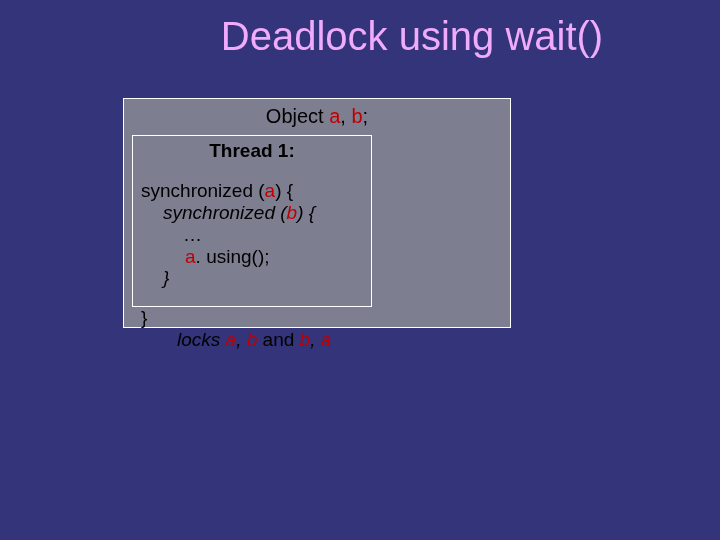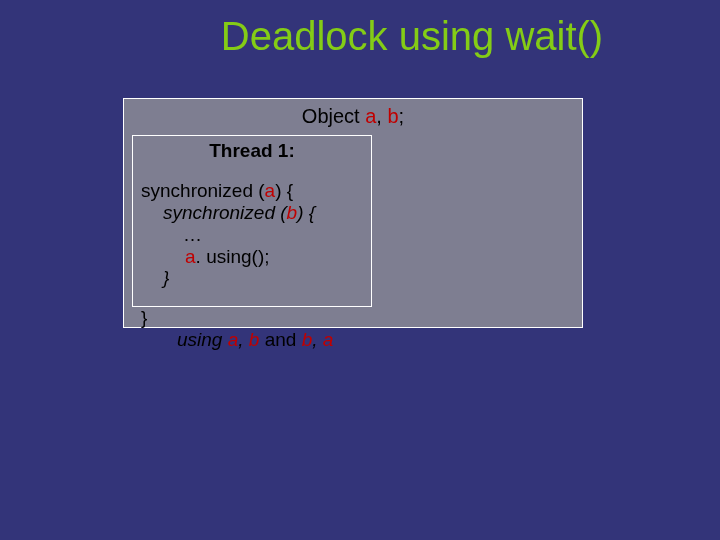--- a/index.html
+++ b/index.html
@@ -5,32 +5,32 @@
   * { margin: 0; padding: 0; box-sizing: border-box; }
   body {
     width: 720px;
     height: 540px;
     background: #333479;
     font-family: Arial, Helvetica, sans-serif;
     overflow: hidden;
     position: relative;
   }
   .title {
-    color: #84cc16;
+    color: #f0abfc;
     font-size: 40px;
     font-weight: normal;
     text-align: center;
     padding-top: 14px;
     padding-left: 104px;
   }
   .outer-box {
     position: absolute;
     left: 123px;
     top: 98px;
-    width: 460px;
+    width: 388px;
     height: 230px;
     background: #7e7e91;
     border: 1px solid #fff;
   }
   .object-line {
     text-align: center;
     font-size: 20px;
     color: #000;
     padding-top: 6px;
   }
@@ -84,16 +84,16 @@
     <div class="code-line i1">
       <span>synchronized (</span><span class="red">b</span><span>) {</span>
     </div>
     <div class="code-line i2">…</div>
     <div class="code-line i3">
       <span class="red">a</span><span>. using();</span>
     </div>
     <div class="code-line i1">}</div>
     <div class="code-line i0">}</div>
     <div class="locks-line">
-      <span class="italic">using </span><span class="italic red">a</span><span class="italic">, </span><span class="italic red">b</span><span> and </span><span class="italic red">b</span><span class="italic">, </span><span class="italic red">a</span>
+      <span class="italic">locks </span><span class="italic red">a</span><span class="italic">, </span><span class="italic red">b</span><span> and </span><span class="italic red">b</span><span class="italic">, </span><span class="italic red">a</span>
     </div>
   </div>
 </div>
 
 </body></html>

